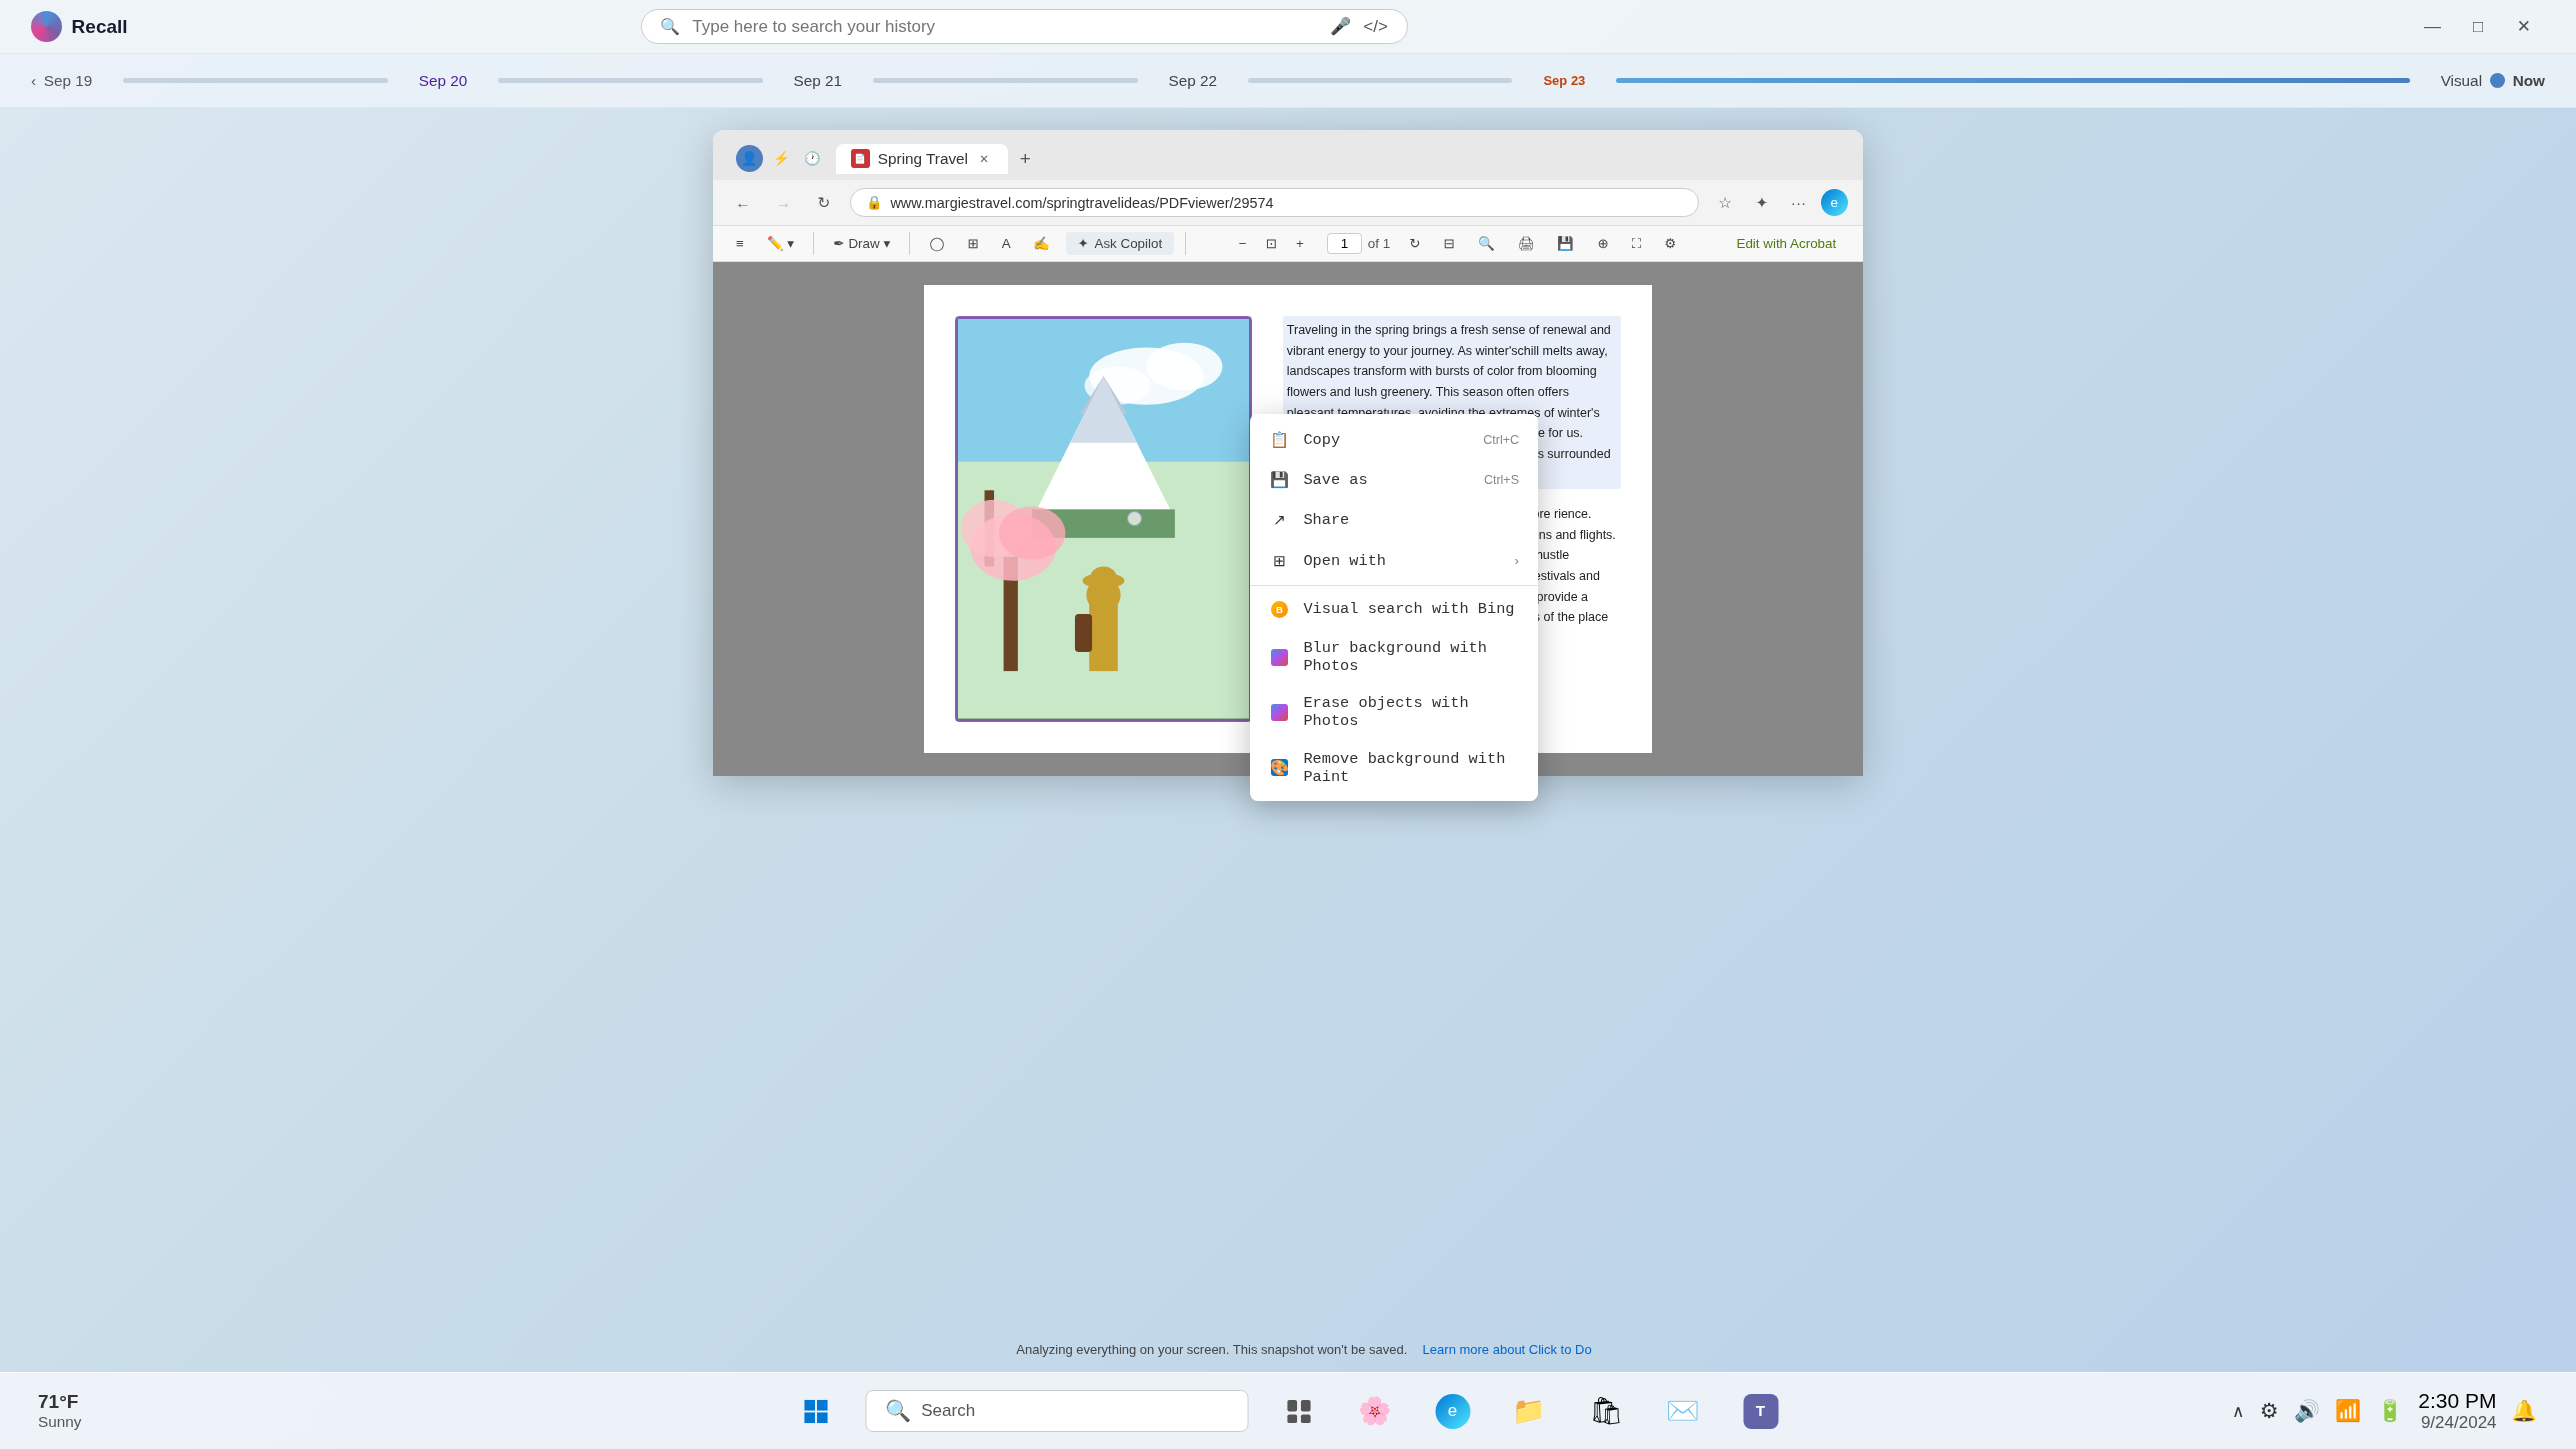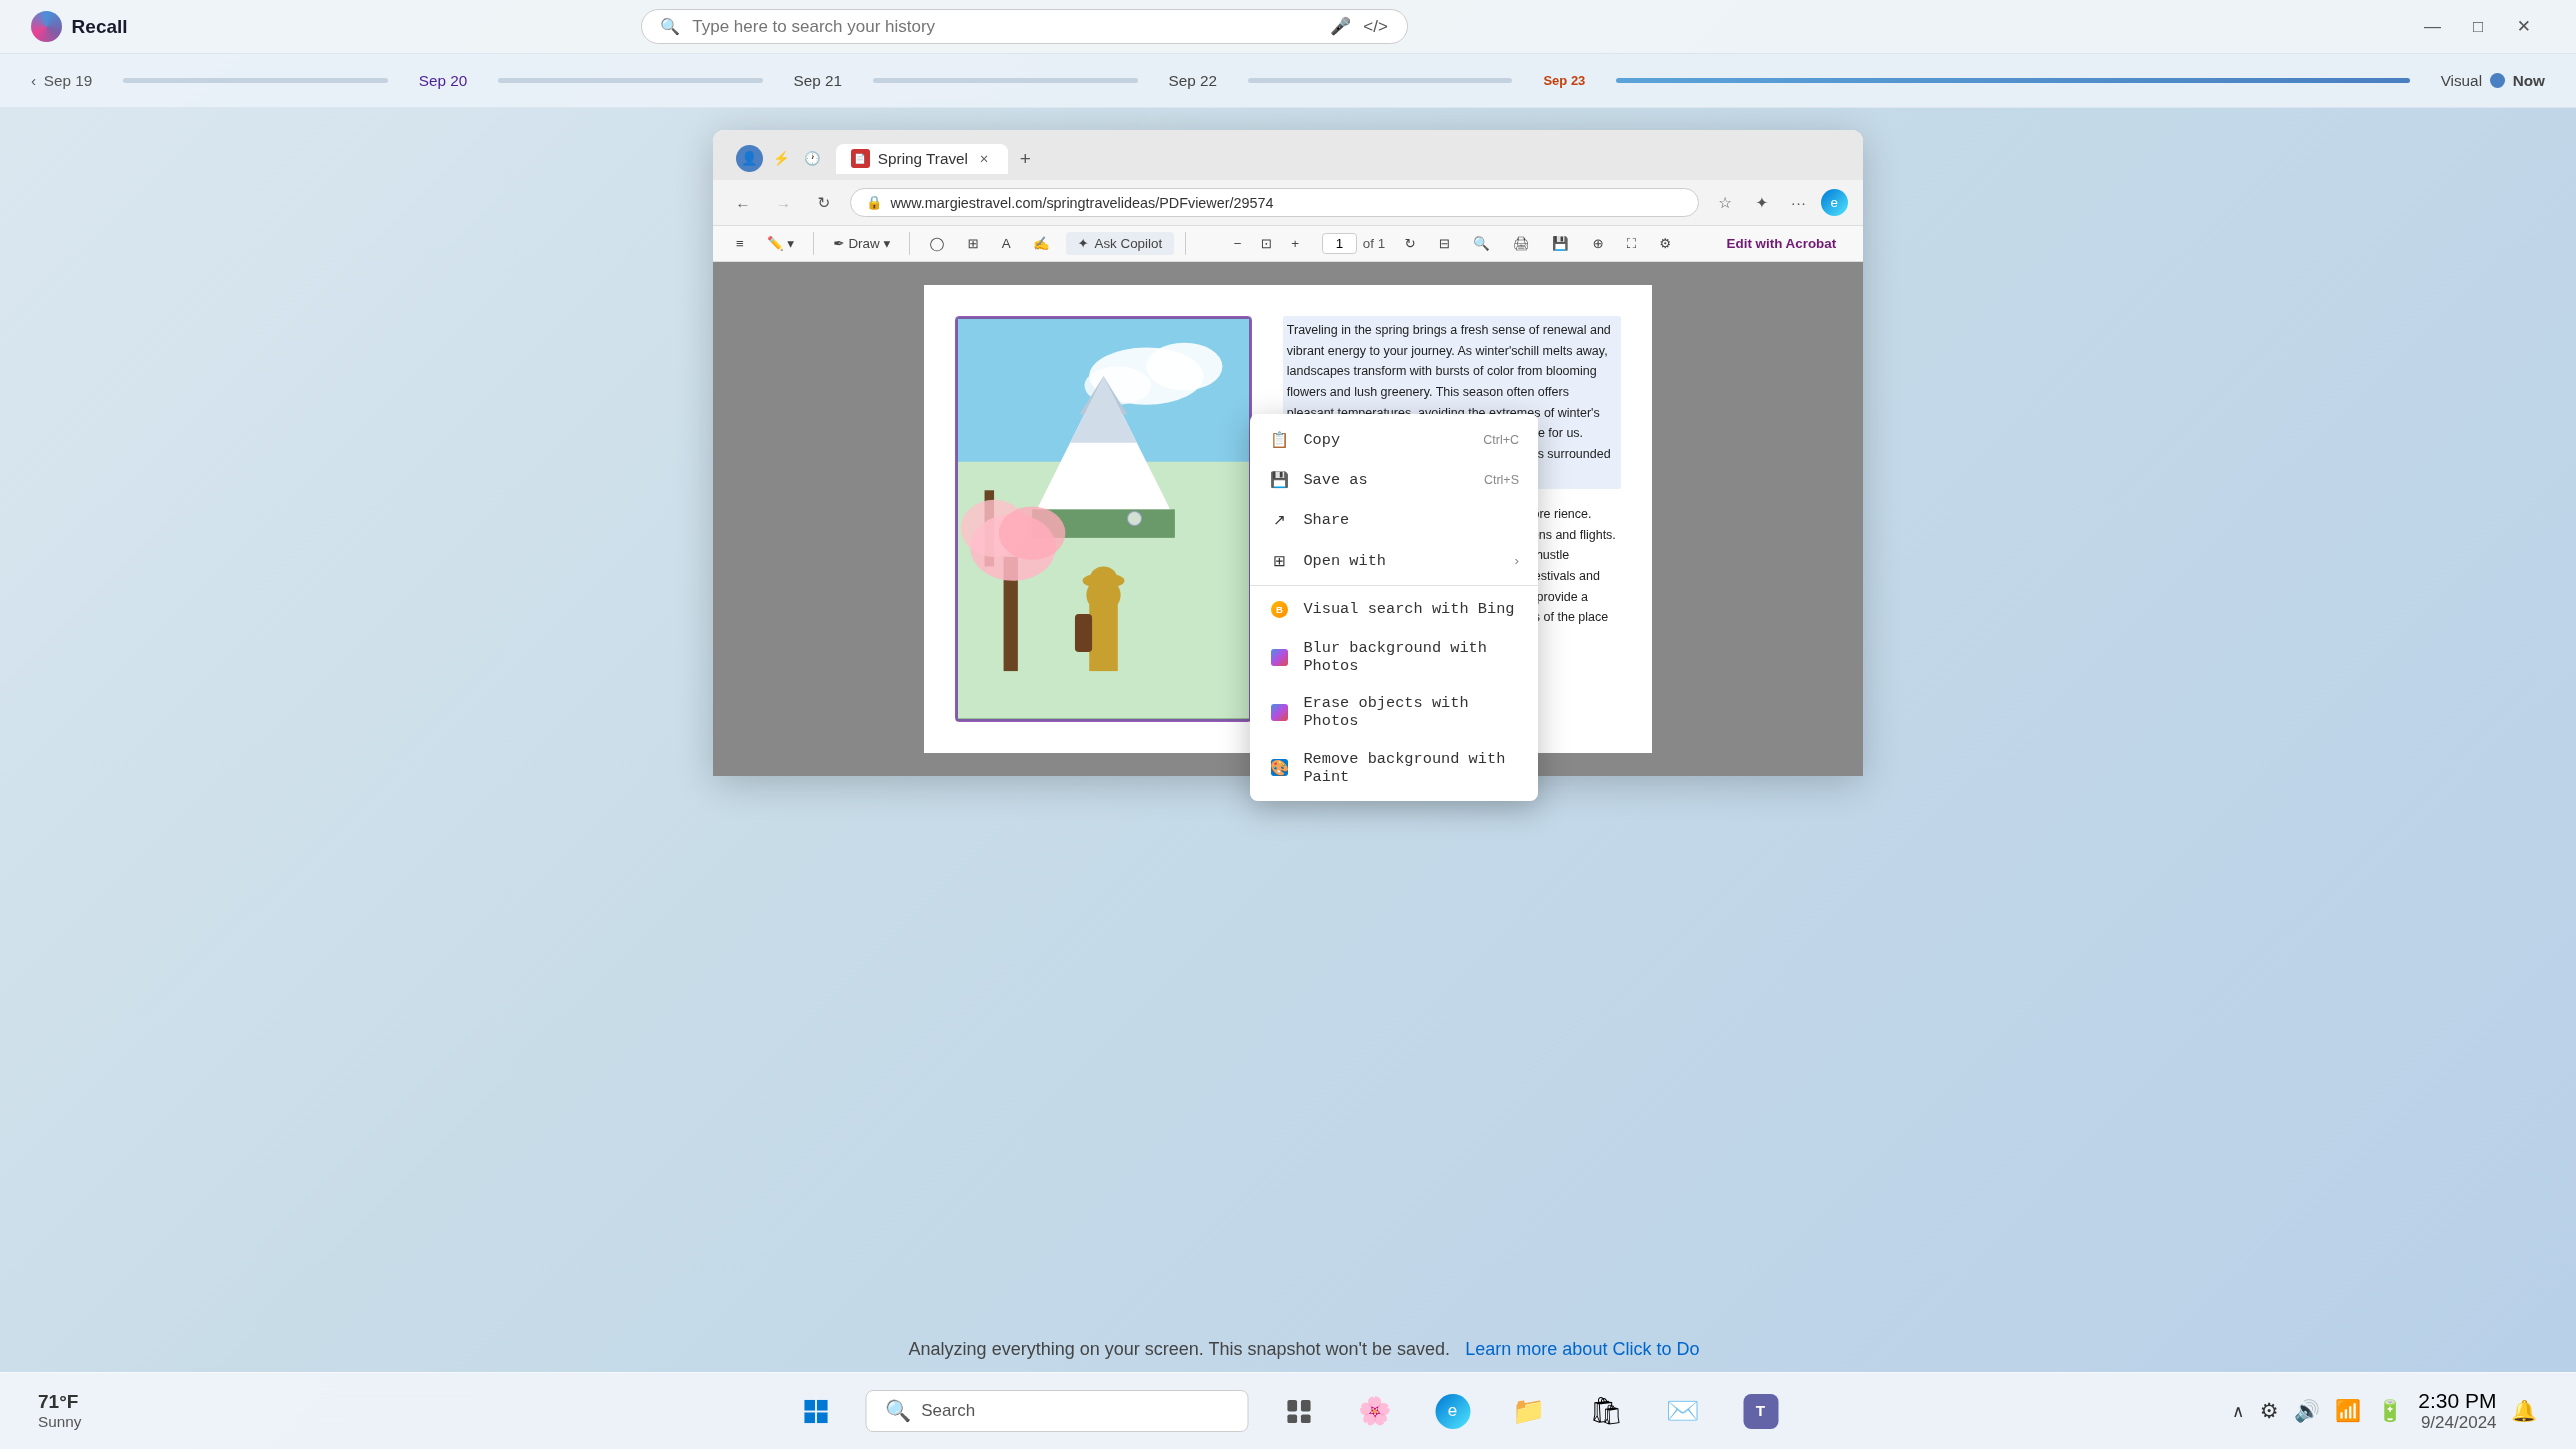--- a/index.html
+++ b/index.html
@@ -429,22 +429,22 @@
       border-radius: 3.8px;
       font-size: 13.4px;
       color: #444;
       cursor: pointer;
       background: rgba(100,150,220,0.1);
     }
     .edit-acrobat {
       margin-left: auto;
       padding: 3.8px 11.5px;
       font-size: 13.4px;
-      color: #701a75;
-      font-weight: 700;
+      color: #4d7c0f;
+      font-weight: 400;
       cursor: pointer;
     }
 
     
     .pdf-content {
       background: #888;
       min-height: 498px;
       display: flex;
       justify-content: center;
       padding: 23px;
@@ -518,21 +518,21 @@
     .bottom-info-bar {
       position: absolute;
       bottom: 77px;
       left: 0;
       right: 0;
       height: 46px;
       display: flex;
       align-items: center;
       justify-content: center;
       gap: 15.3px;
-      font-size: 18px;
+      font-size: 13px;
       color: #444;
       padding-left: 32px;
     }
     .learn-more-link {
       color: #0066cc;
       cursor: pointer;
       text-decoration: none;
     }
 
     

